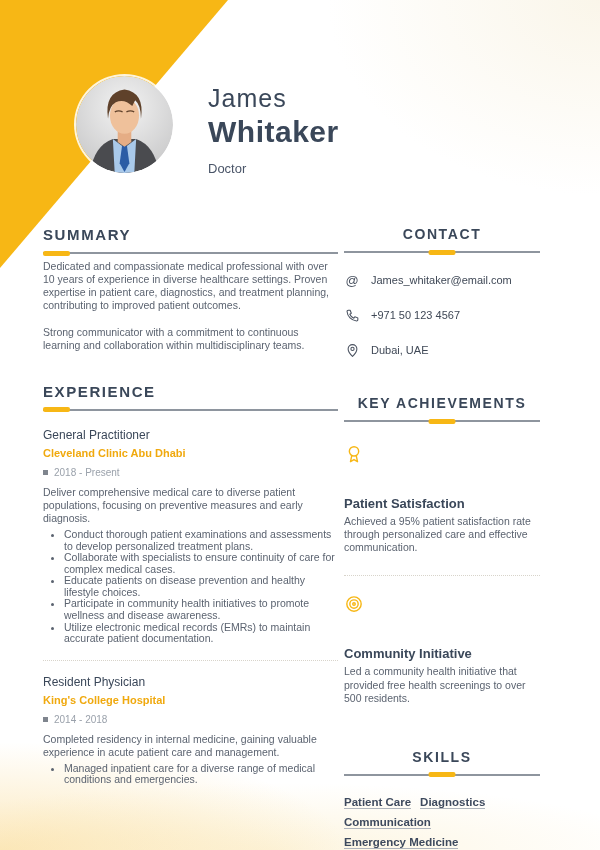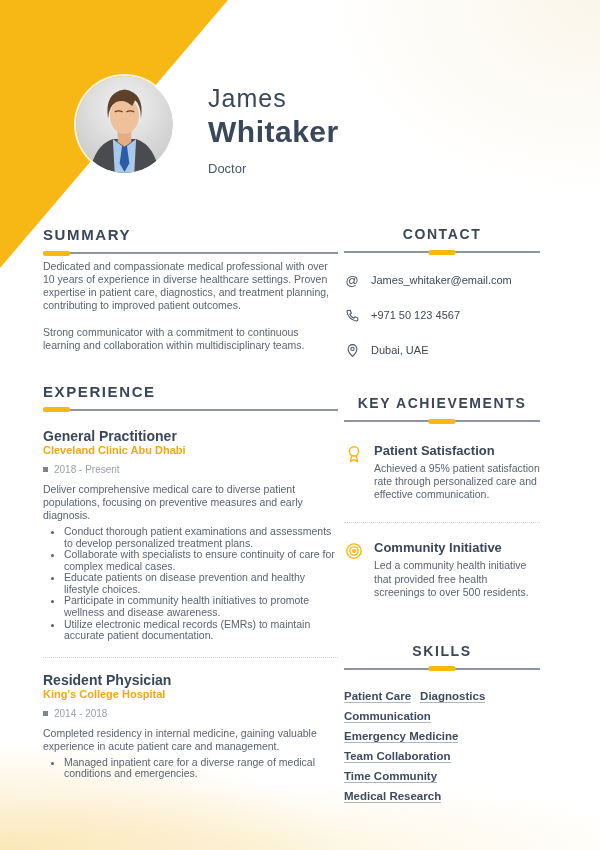--- a/index.html
+++ b/index.html
@@ -42,37 +42,37 @@
   .rule{position:relative;height:2px;background:#8E959E;margin-top:9px;}
   .rule .accent{position:absolute;top:-1.5px;height:5px;width:27px;border-radius:2px;background:var(--accent,#F7B715);left:0;}
   .rule.center .accent{left:50%;transform:translateX(-50%);}
 
   .summary-paras{margin-top:6px;}
   .summary-p{font-size:10.5px;line-height:1.25;margin:0 0 13px 0;color:#5B6370;}
 
   .experience-section{margin-top:31px;}
   .jobs-list{margin-top:17px;}
   .job + .job{border-top:1px dotted #D8D4CB;margin-top:15px;padding-top:14px;}
-  .job-title{font-size:14px;font-weight:700;color:var(--heading,#3A4759);margin:0;}
-  .job-company{font-size:11px;font-weight:700;color:var(--company,#F0A90E);}
+  .job-title{font-size:12px;font-weight:400;color:var(--heading,#3A4759);margin:0;}
+  .job-company{font-size:11px;font-weight:700;color:var(--company,#F0A90E);margin-top:5px;}
   .job-dates{display:flex;align-items:center;gap:6px;font-size:10px;color:#9AA1AB;margin-top:8px;}
   .cal-sq{width:5px;height:5px;background:#7F858E;display:inline-block;flex:0 0 auto;}
   .job-desc{font-size:10.5px;line-height:1.25;margin:8px 0 0 0;}
   .bullets{margin:4px 0 0 0;padding-left:21px;}
   .bullets li{font-size:10.5px;line-height:1.1;margin-top:0;}
 
   .contact-items{margin-top:4px;}
   .citem{display:flex;align-items:center;gap:11px;margin-top:19px;font-size:11px;color:#3F4856;}
   .cicon{width:16px;height:16px;flex:0 0 auto;display:flex;align-items:center;justify-content:center;color:#4A5260;}
   .cicon svg{width:15px;height:15px;stroke:#4A5260;fill:none;stroke-width:1.7;stroke-linecap:round;stroke-linejoin:round;}
   .at-glyph{font-size:13px;font-weight:400;color:#4A5260;}
 
   .achievements-section{margin-top:37px;}
   .ach-list{margin-top:6px;}
-  .ach{display:flex;gap:9px;margin-top:21px;}
+  .ach{display:flex;gap:28px;margin-top:21px;flex-direction:column;}
   .ach + .ach{border-top:1px dotted #D8D4CB;padding-top:17px;}
   .aicon{flex:0 0 21px;padding-top:1px;}
   .aicon svg{width:20px;height:20px;stroke:var(--accent,#F7B715);fill:none;stroke-width:1.7;stroke-linecap:round;stroke-linejoin:round;}
   .ach-title{font-size:13px;font-weight:700;color:var(--heading,#3A4759);}
   .ach-desc{font-size:10.5px;line-height:1.25;margin-top:4px;}
 
   .skills-section{margin-top:44px;}
   .skills-list{display:flex;flex-wrap:wrap;column-gap:9px;row-gap:7px;margin-top:20px;}
   .skill{font-size:11.5px;font-weight:700;color:#3E4A5E;border-bottom:1px solid #AEB4BC;padding-bottom:0;white-space:nowrap;}
 </style>

